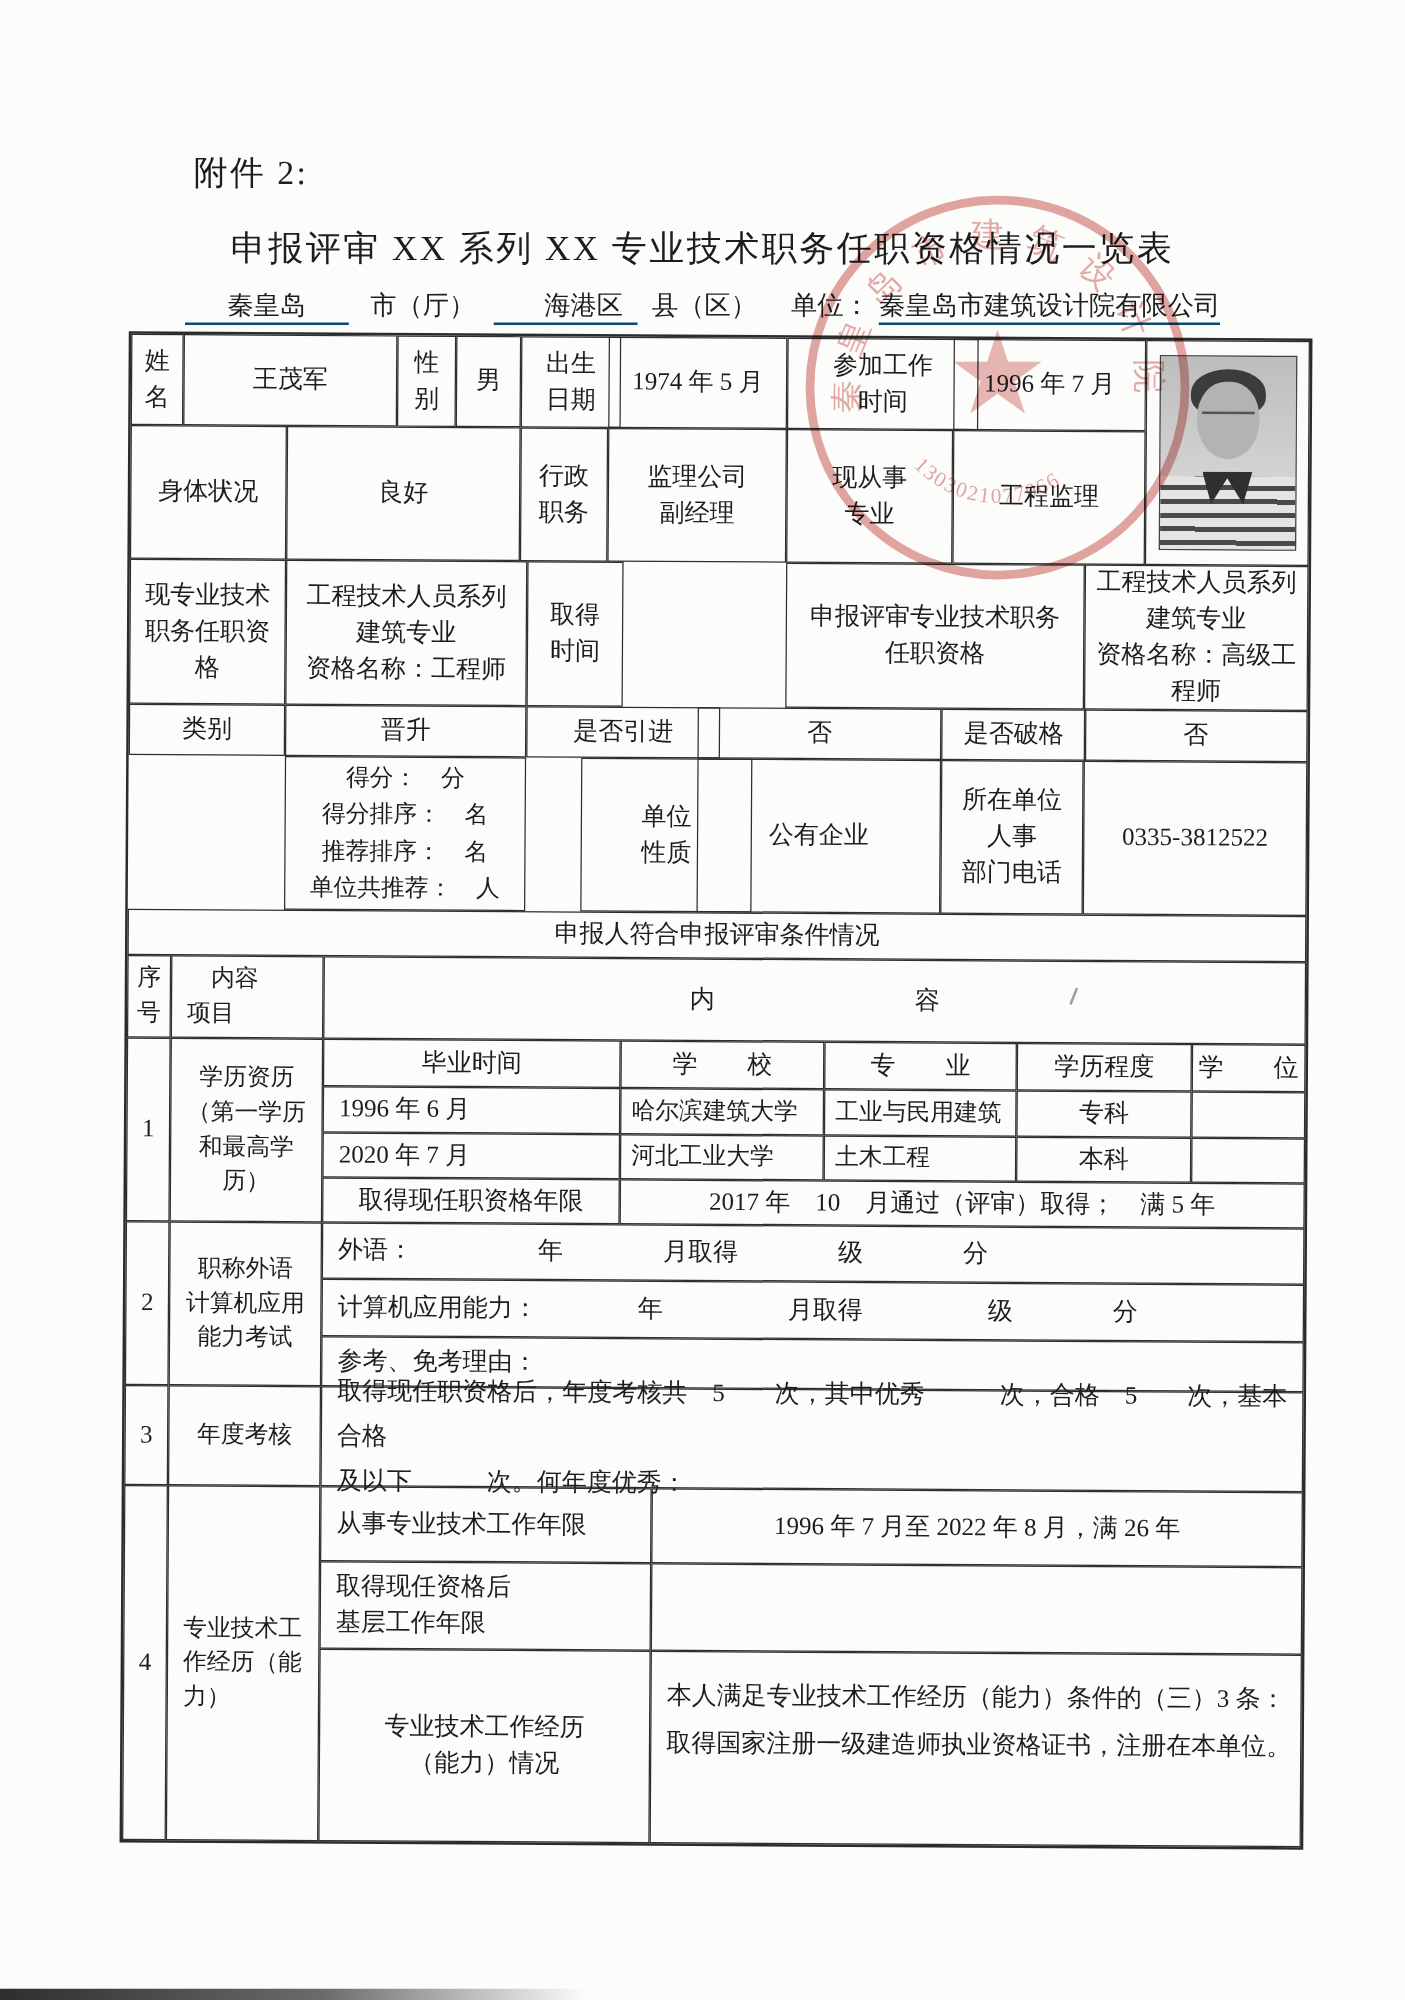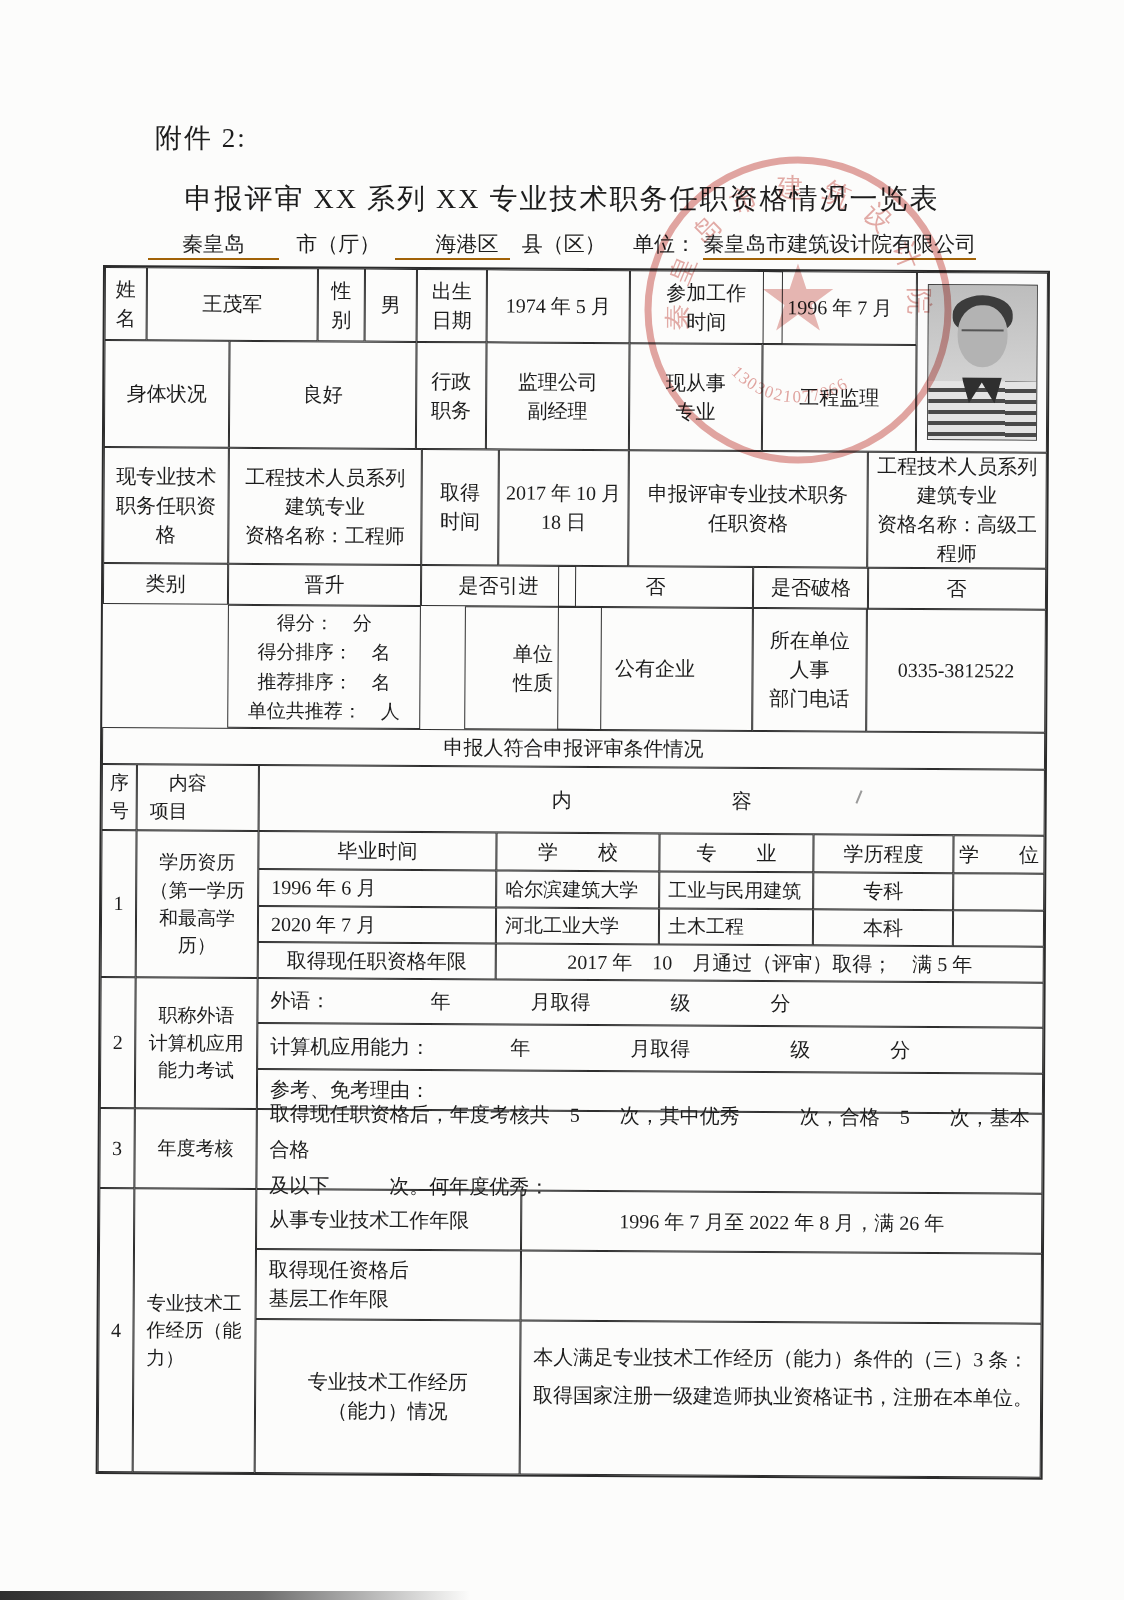--- a/index.html
+++ b/index.html
@@ -1,21 +1,21 @@
 <!DOCTYPE html>
 <html><head>
 <meta charset="utf-8">
 <style>
   html,body{margin:0;padding:0;background:#e8e8e8;}
   .sheet{position:relative;width:1124px;height:1600px;background:#fcfcfb;overflow:hidden;
          font-family:"Liberation Serif","DejaVu Serif",serif;color:#1d1d1d;}
   .attach{position:absolute;left:155px;top:120px;font-size:27px;letter-spacing:2px;}
   .title{position:absolute;left:0;top:180px;width:1124px;text-align:center;font-size:28px;letter-spacing:2px;}
   .region{position:absolute;left:0;top:230px;width:1124px;text-align:center;font-size:21px;white-space:nowrap;}
-  .region .u{border-bottom:2px solid #a16207;display:inline-block;}
+  .region .u{border-bottom:2px solid #0c4a6e;display:inline-block;}
   .tablewrap{position:absolute;left:105px;top:267px;width:943px;height:1205px;
              transform:rotate(0.35deg);transform-origin:0 0;}
   .outer{position:absolute;left:-2px;top:-2px;right:-2px;bottom:-2px;border:2px solid #2b2b2b;pointer-events:none;}
   .cell{position:absolute;box-sizing:border-box;border:1px solid #2e2e2e;
         display:flex;align-items:center;justify-content:center;text-align:center;
         white-space:pre-line;font-size:20px;line-height:1.45;padding:2px 4px;}
   .L{justify-content:flex-start;text-align:left;padding-left:12px;}
   .T{align-items:flex-start;padding-top:16px;}
   .sm{font-size:19px;}
   
@@ -55,21 +55,21 @@
   </div>
 
   <div class="tablewrap">
 
     <div class="cell" style="left:0;top:0;width:42px;height:73px;">姓
 名</div>
     <div class="cell" style="left:42px;top:0;width:171px;height:73px;">王茂军</div>
     <div class="cell" style="left:213px;top:0;width:47px;height:73px;">性
 别</div>
     <div class="cell" style="left:260px;top:0;width:52px;height:73px;">男</div>
-    <div class="cell" style="left:312px;top:0;width:70px;height:73px;">出生
+    <div class="cell" style="left:312px;top:0;width:80px;height:73px;">出生
 日期</div>
     <div class="cell" style="left:382px;top:0;width:143px;height:73px;">1974 年 5 月</div>
     <div class="cell" style="left:525px;top:0;width:153px;height:73px;">参加工作
 时间</div>
     <div class="cell" style="left:658px;top:0;width:154px;height:73px;">1996 年 7 月</div>
 
     <div class="photo-cell" style="left:812px;top:0;width:131px;height:180px;">
       <div class="photo">
         <div class="ph-bg"></div>
         <div class="ph-shirt"></div>
@@ -91,22 +91,20 @@
     <div class="cell" style="left:658px;top:73px;width:154px;height:107px;">工程监理</div>
 
     <div class="cell" style="left:0;top:180px;width:125px;height:116px;">现专业技术
 职务任职资
 格</div>
     <div class="cell" style="left:125px;top:180px;width:193px;height:116px;">工程技术人员系列
 建筑专业
 资格名称：工程师</div>
     <div class="cell" style="left:318px;top:180px;width:77px;height:116px;">取得
 时间</div>
-    <div class="cell" style="left:395px;top:180px;width:130px;height:116px;">2017 年 10 月
-18 日</div>
     <div class="cell" style="left:525px;top:180px;width:239px;height:116px;">申报评审专业技术职务
 任职资格</div>
     <div class="cell" style="left:764px;top:180px;width:179px;height:116px;">工程技术人员系列
 建筑专业
 资格名称：高级工
 程师</div>
 
     <div class="cell" style="left:0;top:296px;width:125px;height:41px;">类别</div>
     <div class="cell" style="left:125px;top:296px;width:193px;height:41px;">晋升</div>
     <div class="cell" style="left:318px;top:296px;width:155px;height:41px;">是否引进</div>

